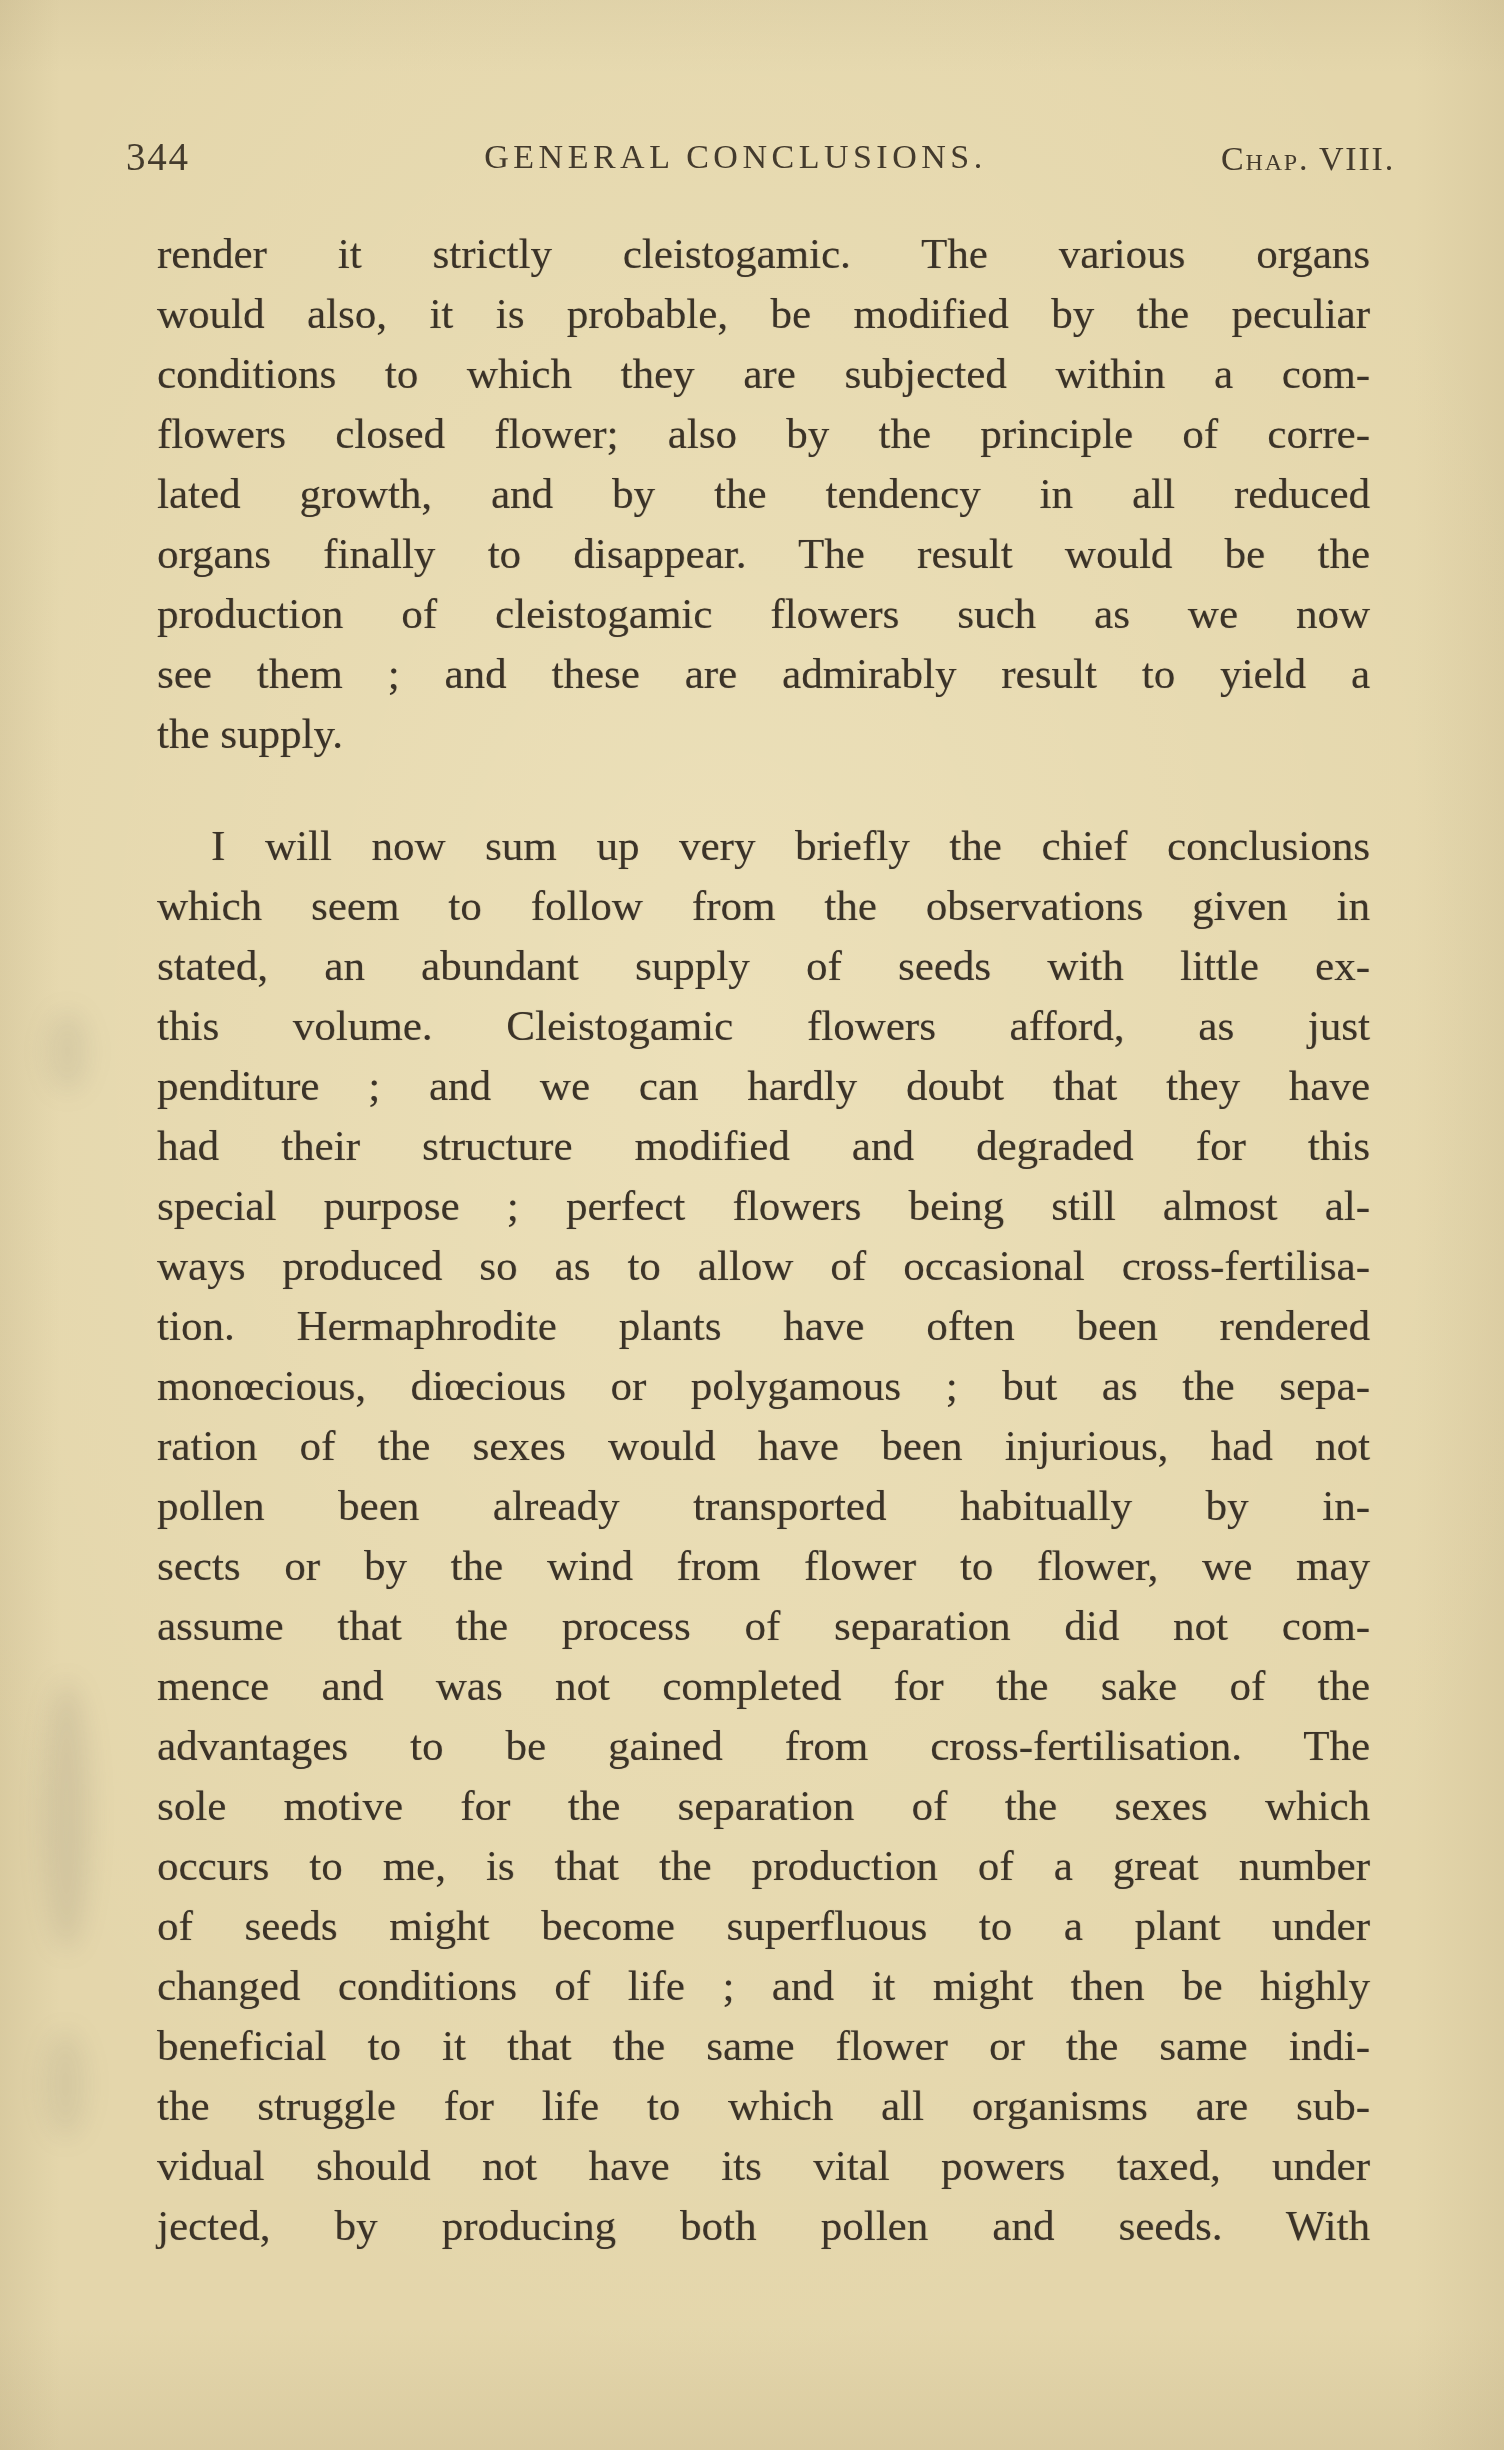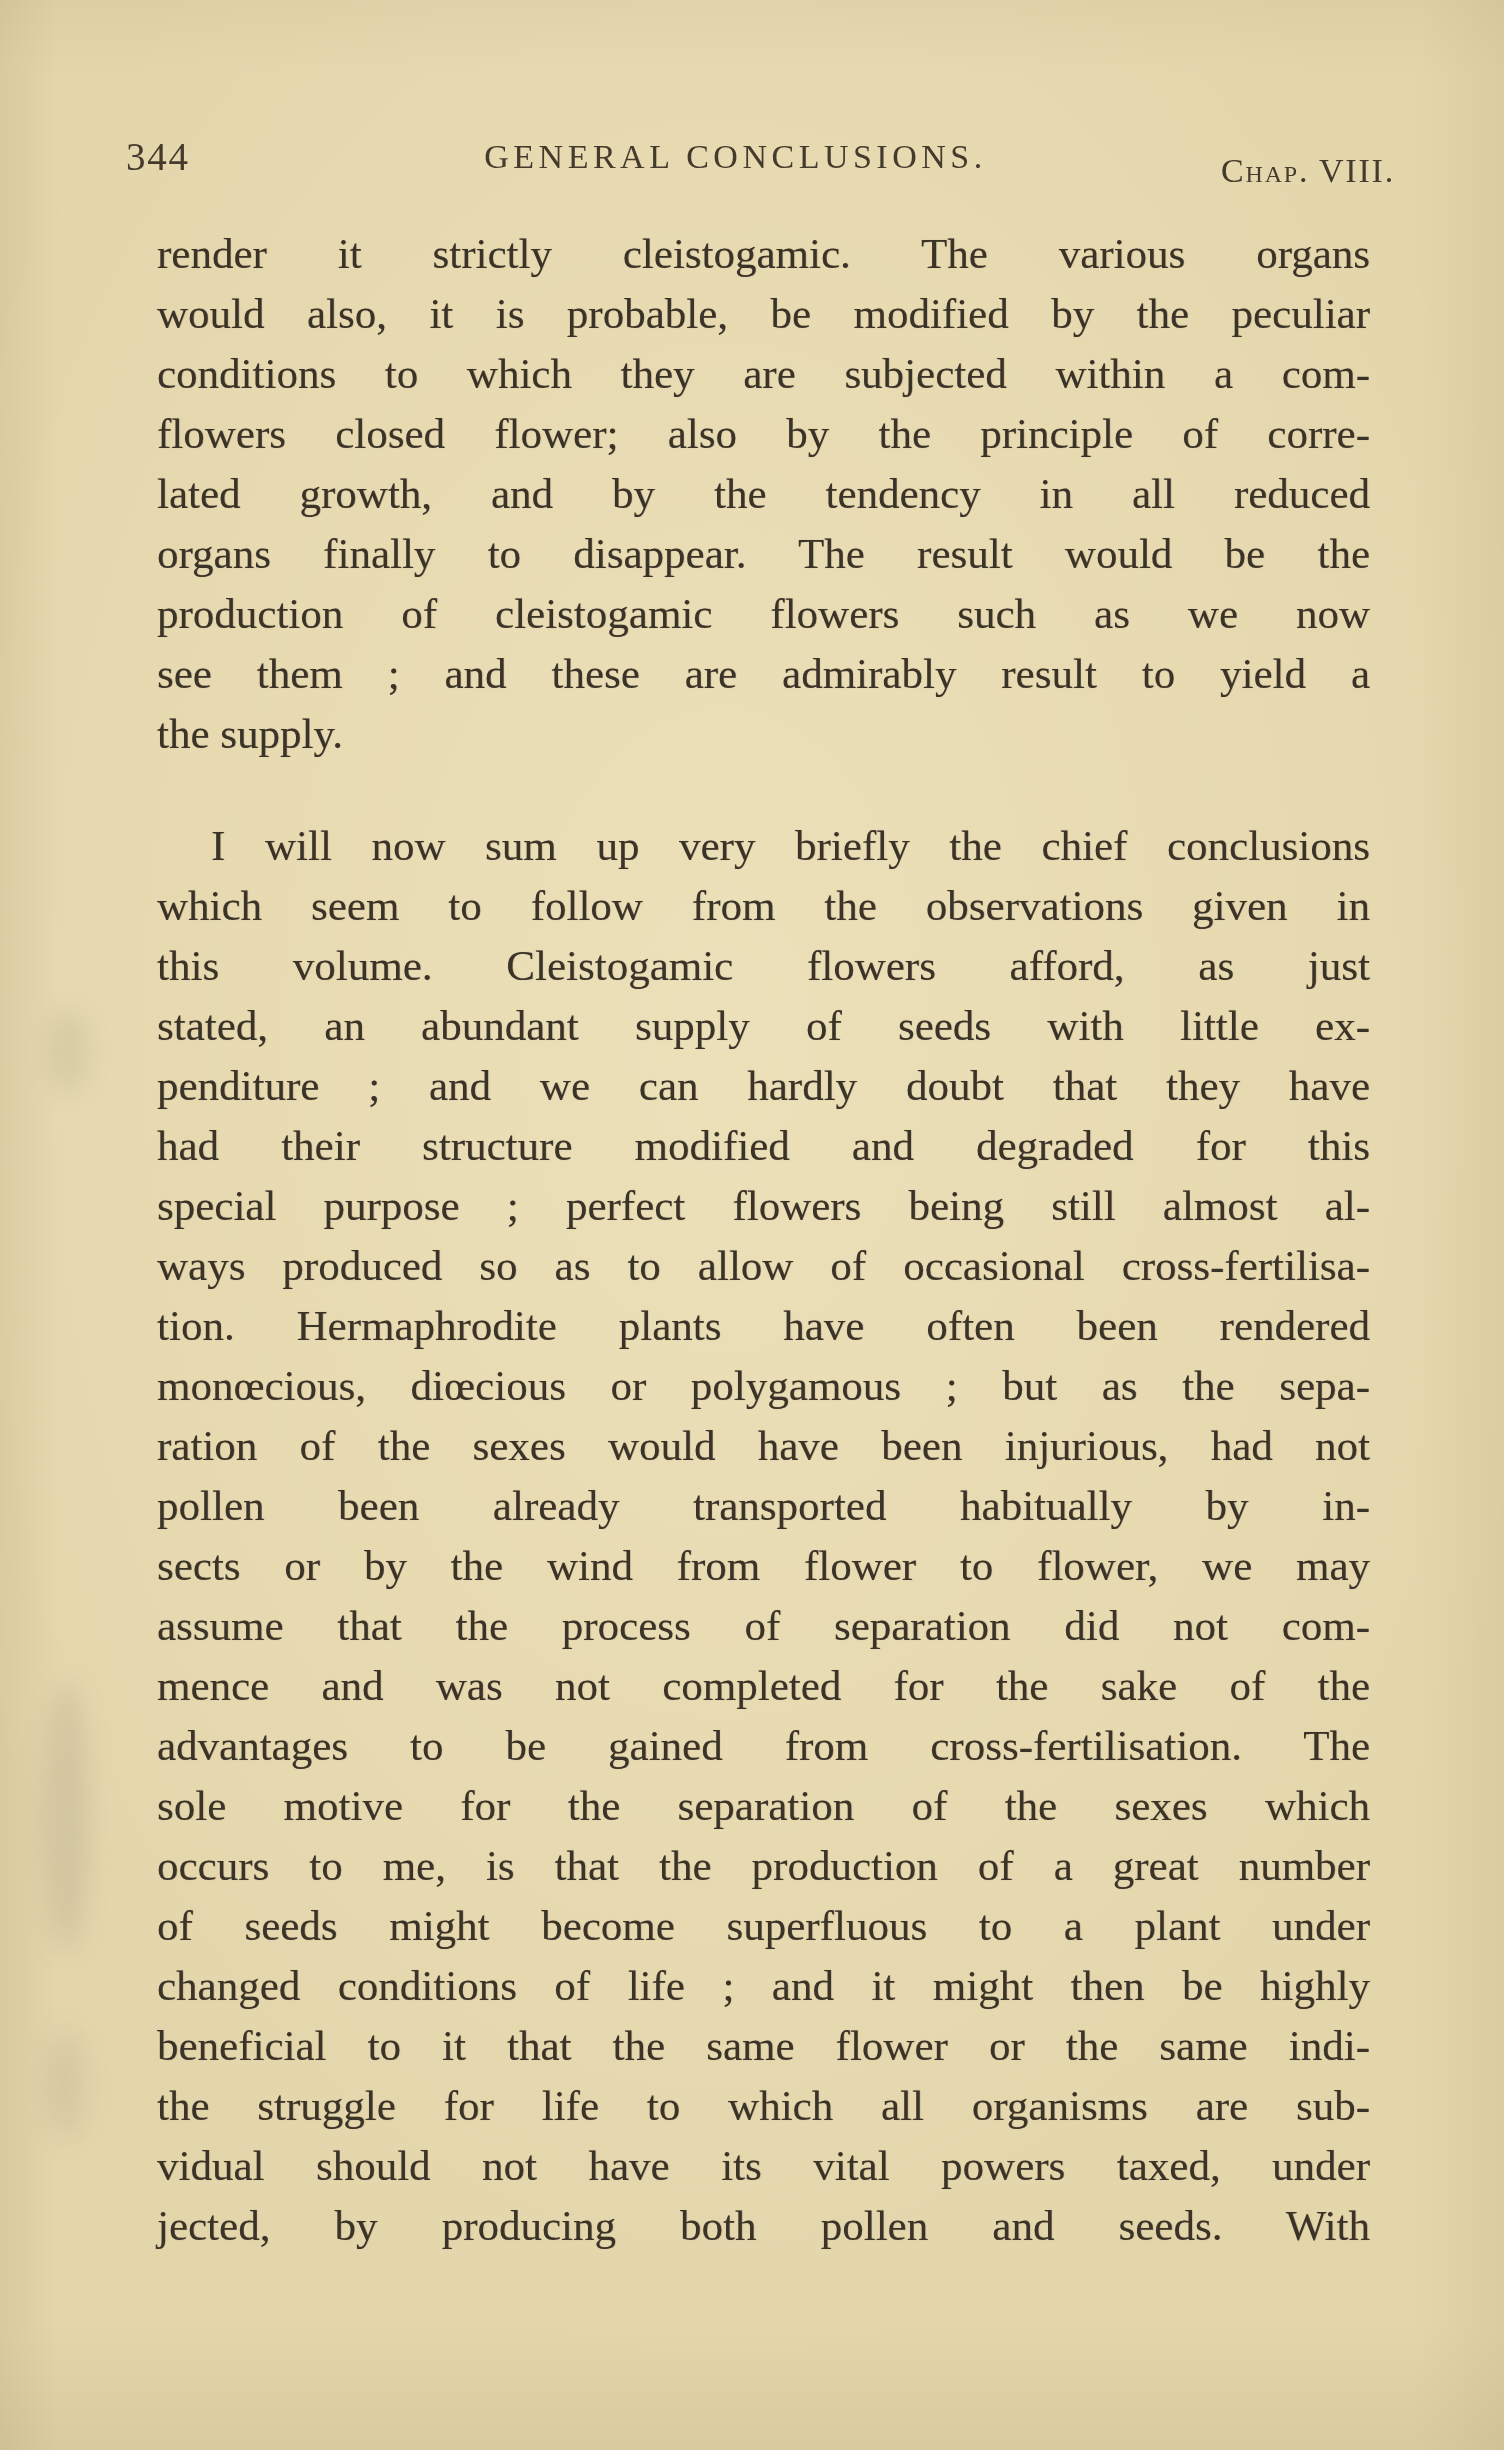--- a/index.html
+++ b/index.html
@@ -34,21 +34,21 @@
   .page-number {
     position: absolute; left: 100px; top: 0;
     font-size: 39px; letter-spacing: 1.8px;
   }
   .header-title {
     position: absolute; left: 0; top: 3.6px; width: 100%;
     text-align: center; transform: translateX(-43px);
     font-size: 34px; letter-spacing: 4.5px;
   }
   .chapter-label {
-    position: absolute; right: 136px; top: 18px;
+    position: absolute; right: 136px; top: 6px;
     font-size: 34px; font-variant: small-caps; letter-spacing: 1.8px;
   }
 
   .body-text {
     position: absolute; left: 157px; top: 224px;
     width: 1213px;
     font-size: 43px;
     line-height: 60px;
     color: #3b3328;
     text-shadow: 0.4px 0.4px 0.8px rgba(55,45,32,0.38);
@@ -86,22 +86,22 @@
       <div class="line">flowers closed flower; also by the principle of corre-</div>
       <div class="line">lated growth, and by the tendency in all reduced</div>
       <div class="line">organs finally to disappear.  The result would be the</div>
       <div class="line">production of cleistogamic flowers such as we now</div>
       <div class="line">see them ; and these are admirably result to yield a</div>
       <div class="line last">the supply.</div>
     </div>
     <div class="para">
       <div class="line indent">I will now sum up very briefly the chief conclusions</div>
       <div class="line">which seem to follow from the observations given in</div>
+      <div class="line">stated, an abundant supply of seeds with little ex-</div>
       <div class="line">this volume.  Cleistogamic flowers afford, as just</div>
-      <div class="line">stated, an abundant supply of seeds with little ex-</div>
       <div class="line">penditure ; and we can hardly doubt that they have</div>
       <div class="line">had their structure modified and degraded for this</div>
       <div class="line">special purpose ; perfect flowers being still almost al-</div>
       <div class="line">ways produced so as to allow of occasional cross-fertilisa-</div>
       <div class="line">tion.  Hermaphrodite plants have often been rendered</div>
       <div class="line">monœcious, diœcious or polygamous ; but as the sepa-</div>
       <div class="line">ration of the sexes would have been injurious, had not</div>
       <div class="line">pollen been already transported habitually by in-</div>
       <div class="line">sects or by the wind from flower to flower, we may</div>
       <div class="line">assume that the process of separation did not com-</div>

